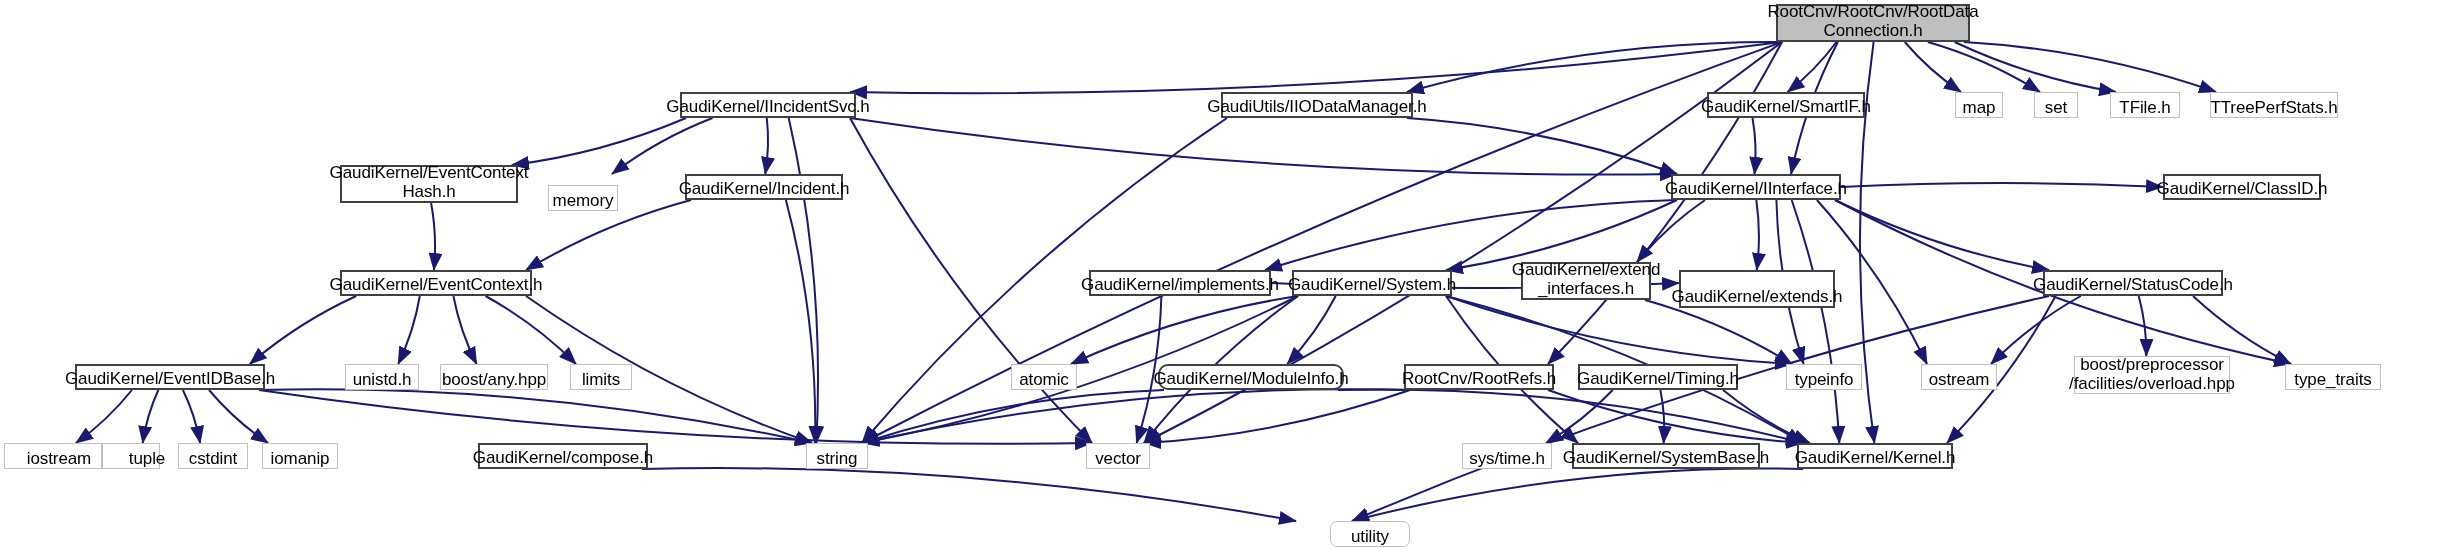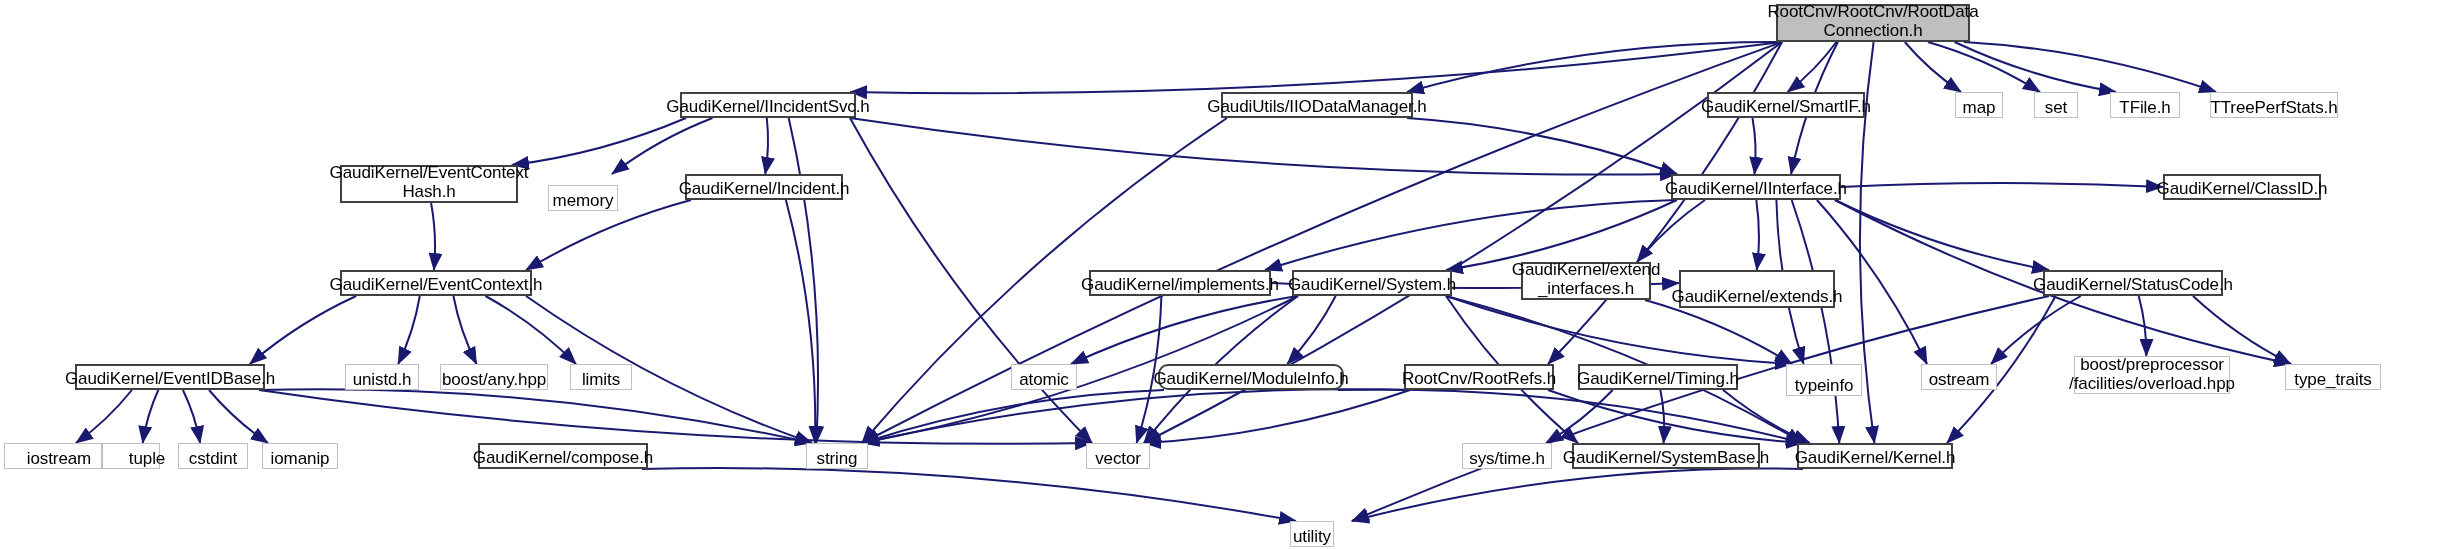--- a/index.html
+++ b/index.html
@@ -157,30 +157,30 @@
       <div class="node-box kind-header" style="left: 1679px; top: 270px; width: 156px; height: 38px;"><span>GaudiKernel/extends.h</span></div>
       <div class="node-box kind-header" style="left: 2043px; top: 270px; width: 180px; height: 26px;"><span>GaudiKernel/StatusCode.h</span></div>
       <div class="node-box kind-header" style="left: 75px; top: 364px; width: 190px; height: 26px;"><span>GaudiKernel/EventIDBase.h</span></div>
       <div class="node-box kind-system" style="left: 345px; top: 364px; width: 74px; height: 26px;"><span>unistd.h</span></div>
       <div class="node-box kind-system" style="left: 440px; top: 364px; width: 108px; height: 26px;"><span>boost/any.hpp</span></div>
       <div class="node-box kind-system" style="left: 570px; top: 364px; width: 62px; height: 26px;"><span>limits</span></div>
       <div class="node-box kind-system" style="left: 1011px; top: 364px; width: 66px; height: 26px;"><span>atomic</span></div>
       <div class="node-box kind-header" style="left: 1158px; top: 364px; width: 186px; height: 26px; border-radius: 10px;"><span>GaudiKernel/ModuleInfo.h</span></div>
       <div class="node-box kind-header" style="left: 1404px; top: 364px; width: 150px; height: 26px;"><span>RootCnv/RootRefs.h</span></div>
       <div class="node-box kind-header" style="left: 1578px; top: 364px; width: 160px; height: 26px;"><span>GaudiKernel/Timing.h</span></div>
-      <div class="node-box kind-system" style="left: 1786px; top: 364px; width: 76px; height: 32px;"><span>typeinfo</span></div>
+      <div class="node-box kind-system" style="left: 1786px; top: 364px; width: 76px; height: 26px;"><span>typeinfo</span></div>
       <div class="node-box kind-system" style="left: 1921px; top: 364px; width: 76px; height: 26px;"><span>ostream</span></div>
       <div class="node-box kind-system" style="left: 2074px; top: 356px; width: 156px; height: 38px;"><span>boost/preprocessor
 /facilities/overload.hpp</span></div>
       <div class="node-box kind-system" style="left: 2285px; top: 364px; width: 96px; height: 26px;"><span>type_traits</span></div>
       <div class="node-box kind-system" style="left: 4px; top: 443px; width: 98px; height: 26px; padding-left: 12px;"><span>iostream</span></div>
       <div class="node-box kind-system" style="left: 102px; top: 443px; width: 58px; height: 26px; padding-left: 32px;"><span>tuple</span></div>
       <div class="node-box kind-system" style="left: 178px; top: 443px; width: 70px; height: 26px;"><span>cstdint</span></div>
       <div class="node-box kind-system" style="left: 262px; top: 443px; width: 76px; height: 26px;"><span>iomanip</span></div>
       <div class="node-box kind-header" style="left: 478px; top: 443px; width: 170px; height: 26px;"><span>GaudiKernel/compose.h</span></div>
       <div class="node-box kind-system" style="left: 806px; top: 443px; width: 62px; height: 26px;"><span>string</span></div>
       <div class="node-box kind-system" style="left: 1086px; top: 443px; width: 64px; height: 26px;"><span>vector</span></div>
       <div class="node-box kind-system" style="left: 1462px; top: 443px; width: 90px; height: 26px;"><span>sys/time.h</span></div>
       <div class="node-box kind-header" style="left: 1572px; top: 443px; width: 188px; height: 26px;"><span>GaudiKernel/SystemBase.h</span></div>
       <div class="node-box kind-header" style="left: 1797px; top: 443px; width: 156px; height: 26px;"><span>GaudiKernel/Kernel.h</span></div>
-      <div class="node-box kind-system" style="left: 1290px; top: 521px; width: 44px; height: 26px;"><span>utility</span></div>
+      <div class="node-box kind-system" style="left: 1330px; top: 521px; width: 80px; height: 26px; border-radius: 7px;"><span>utility</span></div>
     </div>
 </div>
 
 </body></html>

